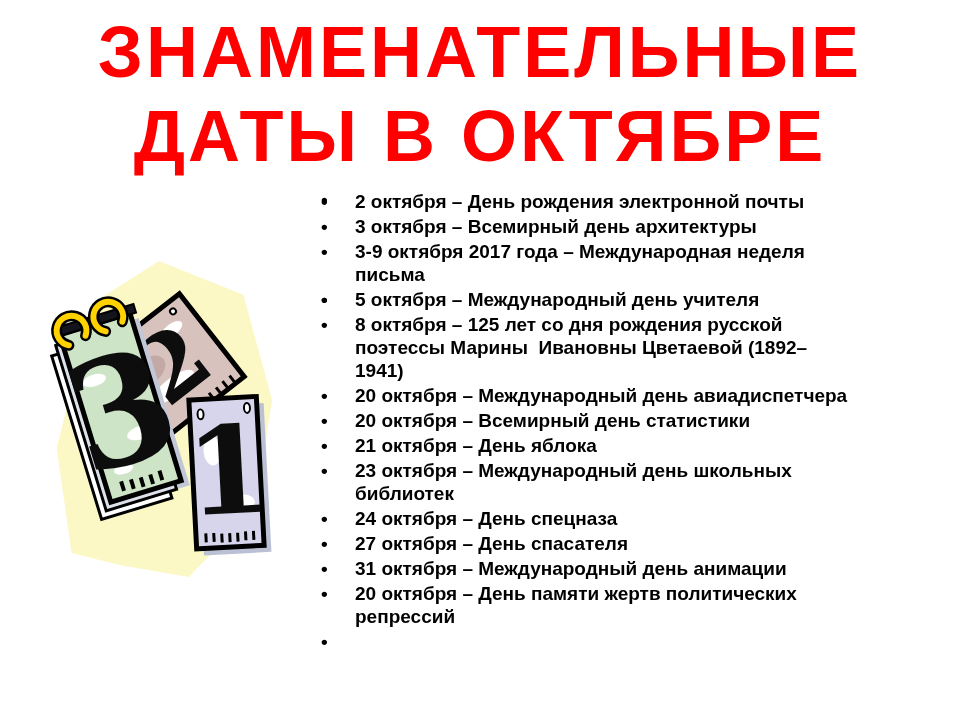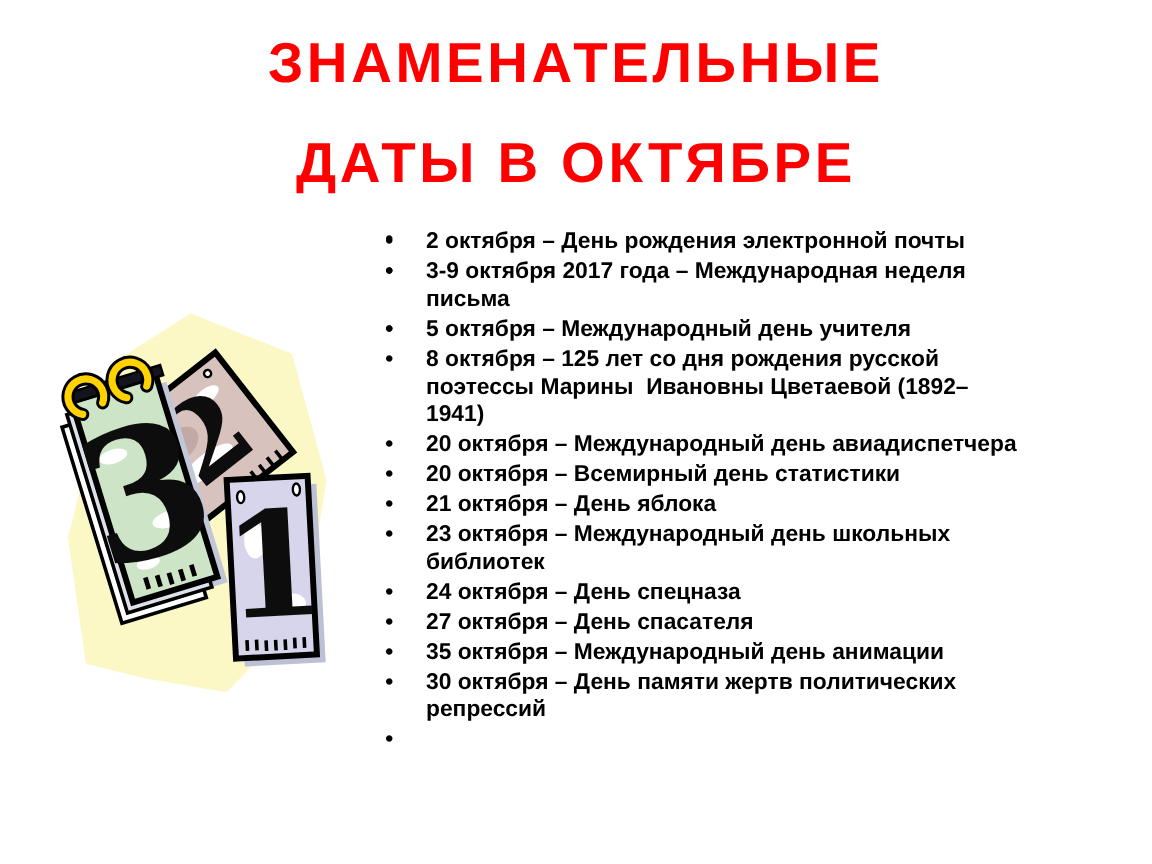--- a/index.html
+++ b/index.html
@@ -9,21 +9,21 @@
     overflow:hidden;
   }
   .slide {
     position:relative; width:960px; height:720px; background:#ffffff; overflow:hidden;
   }
   .title {
     position:absolute; top:10px; left:0; width:960px; margin:0;
     text-align:center;
     color:#ff0000;
     font-weight:bold;
-    font-size:47px;
+    font-size:72px;
     line-height:84px;
     letter-spacing:3px;
     white-space:pre-line;
   }
   .clipart {
     position:absolute; left:2px; top:252px; width:298px; height:340px;
   }
   .cal-num {
     font-family:"DejaVu Serif", serif;
     font-weight:bold;
@@ -119,34 +119,34 @@
         <line x1="242" y1="281" x2="242" y2="290"></line>
         <line x1="250" y1="281" x2="250" y2="290"></line>
       </g>
       <text class="cal-num" x="228" y="262" text-anchor="middle" font-size="122">1</text>
     </g>
   </svg>
 
   <ul class="datelist">
     <li><span class="bullet">•</span></li>
     <li><span class="bullet">•</span><span>2 октября – День рождения электронной почты</span></li>
-    <li><span class="bullet">•</span></li>
+    <li><span class="bullet">•</span><span>3 октября – Всемирный день архитектуры</span></li>
     <li><span class="bullet">•</span><span>3-9 октября 2017 года – Международная неделя
 письма</span></li>
     <li><span class="bullet">•</span></li>
     <li><span class="bullet">•</span><span>5 октября – Международный день учителя</span></li>
     <li><span class="bullet">•</span><span>8 октября – 125 лет со дня рождения русской
 поэтессы Марины  Ивановны Цветаевой (1892–
 1941)</span></li>
     <li><span class="bullet">•</span><span>20 октября – Международный день авиадиспетчера</span></li>
     <li><span class="bullet">•</span><span>20 октября – Всемирный день статистики</span></li>
     <li><span class="bullet">•</span><span>21 октября – День яблока</span></li>
     <li><span class="bullet">•</span><span>23 октября – Международный день школьных
 библиотек</span></li>
     <li><span class="bullet">•</span><span>24 октября – День спецназа</span></li>
     <li><span class="bullet">•</span><span>27 октября – День спасателя</span></li>
-    <li><span class="bullet">•</span><span>35 октября – Международный день анимации</span></li>
-    <li><span class="bullet">•</span><span>30 октября – День памяти жертв политических
+    <li><span class="bullet">•</span><span>31 октября – Международный день анимации</span></li>
+    <li><span class="bullet">•</span><span>20 октября – День памяти жертв политических
 репрессий</span></li>
     <li><span class="bullet">•</span></li>
   </ul>
 
 </div>
 
 </body></html>

